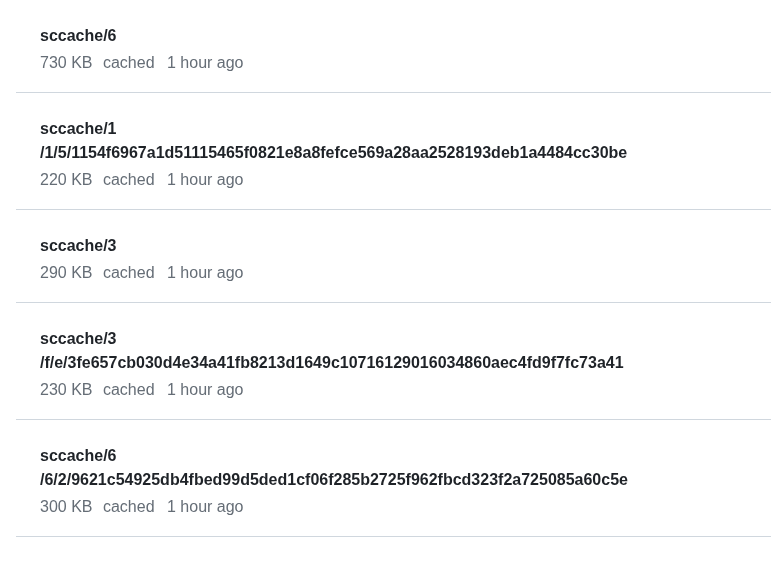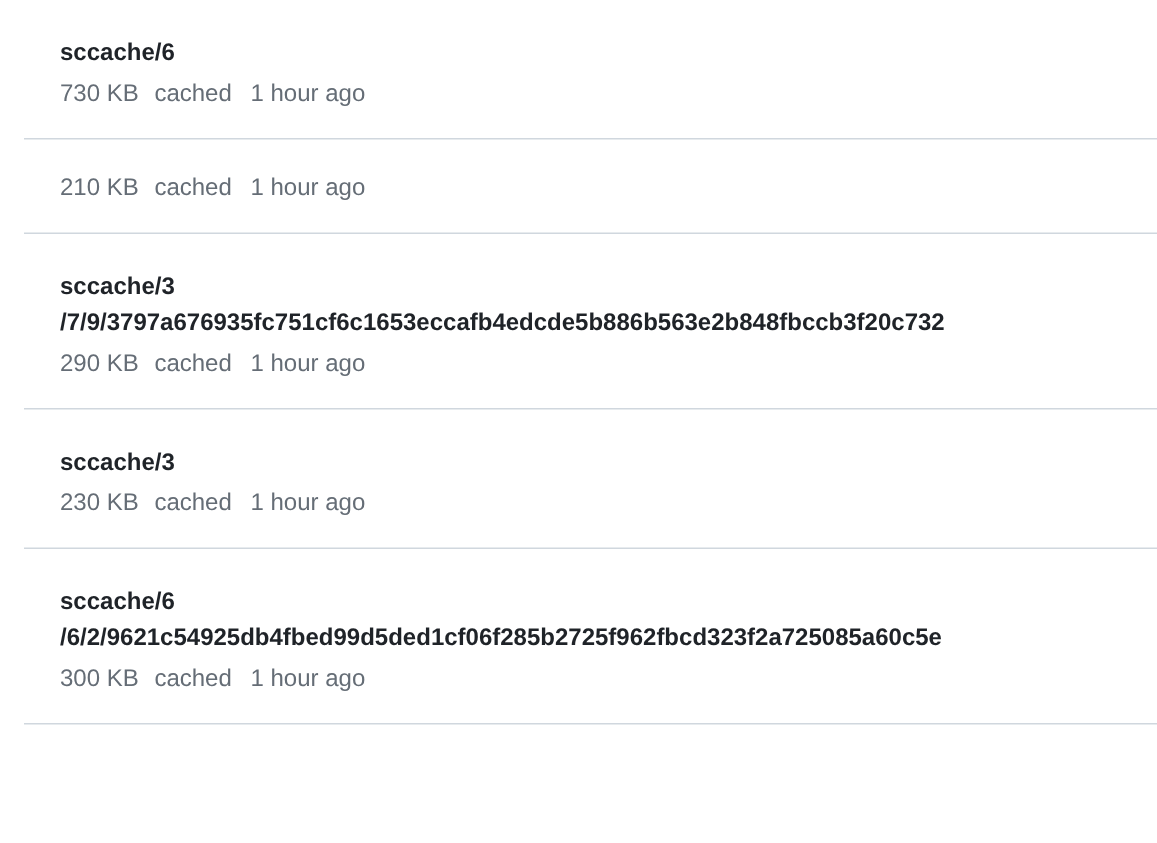--- a/index.html
+++ b/index.html
@@ -50,42 +50,46 @@
       <span>sccache/6</span><br>
     </div>
     <div class="cache-meta">
       <span class="cache-meta-size">730 KB</span>
       <span>cached</span>
       <span>1 hour ago</span>
     </div>
   </div>
 
   <div class="cache-item">
+    <div class="cache-title">
+      <span>sccache/1</span><br>
+      <span>/1/5/1154f6967a1d51115465f0821e8a8fefce569a28aa2528193deb1a4484cc30be</span>
+    </div>
     <div class="cache-meta">
-      <span class="cache-meta-size">210 KB</span>
+      <span class="cache-meta-size">220 KB</span>
       <span>cached</span>
       <span>1 hour ago</span>
     </div>
   </div>
 
   <div class="cache-item">
     <div class="cache-title">
       <span>sccache/3</span><br>
-      <span>/7/9/3797a676935fc751cf6c1653eccafb4edcde5b886b563e2b848fbccb3f20c732</span>
     </div>
     <div class="cache-meta">
       <span class="cache-meta-size">290 KB</span>
       <span>cached</span>
       <span>1 hour ago</span>
     </div>
   </div>
 
   <div class="cache-item">
     <div class="cache-title">
       <span>sccache/3</span><br>
+      <span>/f/e/3fe657cb030d4e34a41fb8213d1649c10716129016034860aec4fd9f7fc73a41</span>
     </div>
     <div class="cache-meta">
       <span class="cache-meta-size">230 KB</span>
       <span>cached</span>
       <span>1 hour ago</span>
     </div>
   </div>
 
   <div class="cache-item">
     <div class="cache-title">

